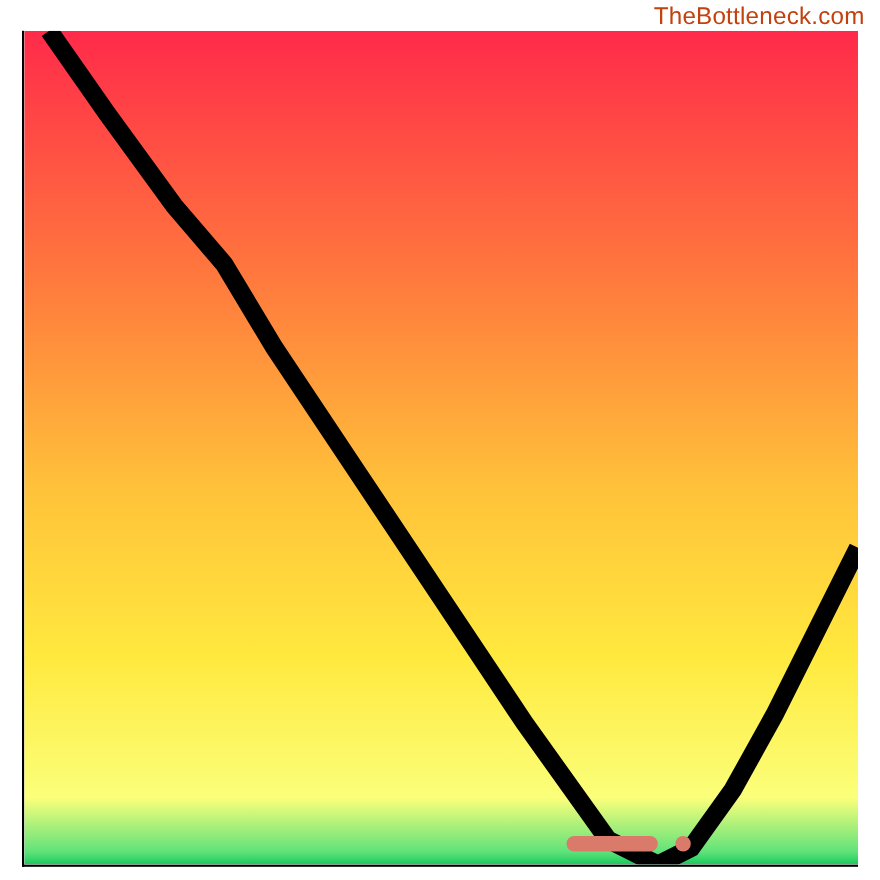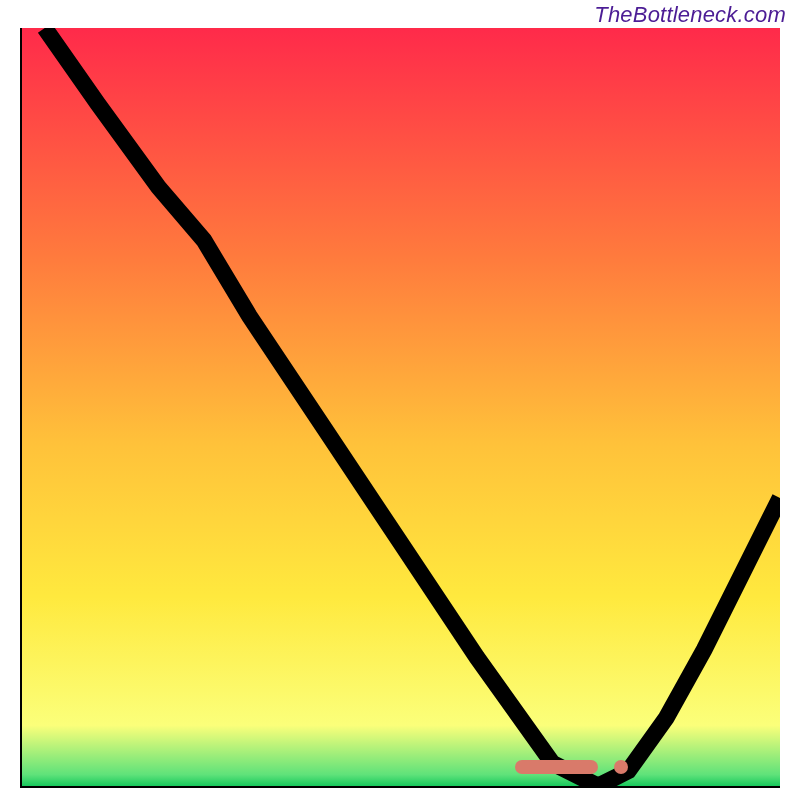--- a/index.html
+++ b/index.html
@@ -10,23 +10,22 @@
     background: #ffffff;
     font-family: Arial, sans-serif;
     position: relative;
   }
   .watermark {
     position: absolute;
     top: 2px;
     right: 14px;
     font-size: 22px;
     font-weight: 500;
-    color: #4c1d95;
+    color: #c2410c;
     letter-spacing: 0.2px;
-    font-style: italic;
   }
   .chart-wrap {
     position: absolute;
     top: 28px;
     left: 20px;
     width: 760px;
     height: 760px;
     border-left: 2px solid #000;
     border-bottom: 2px solid #000;
     box-sizing: border-box;

